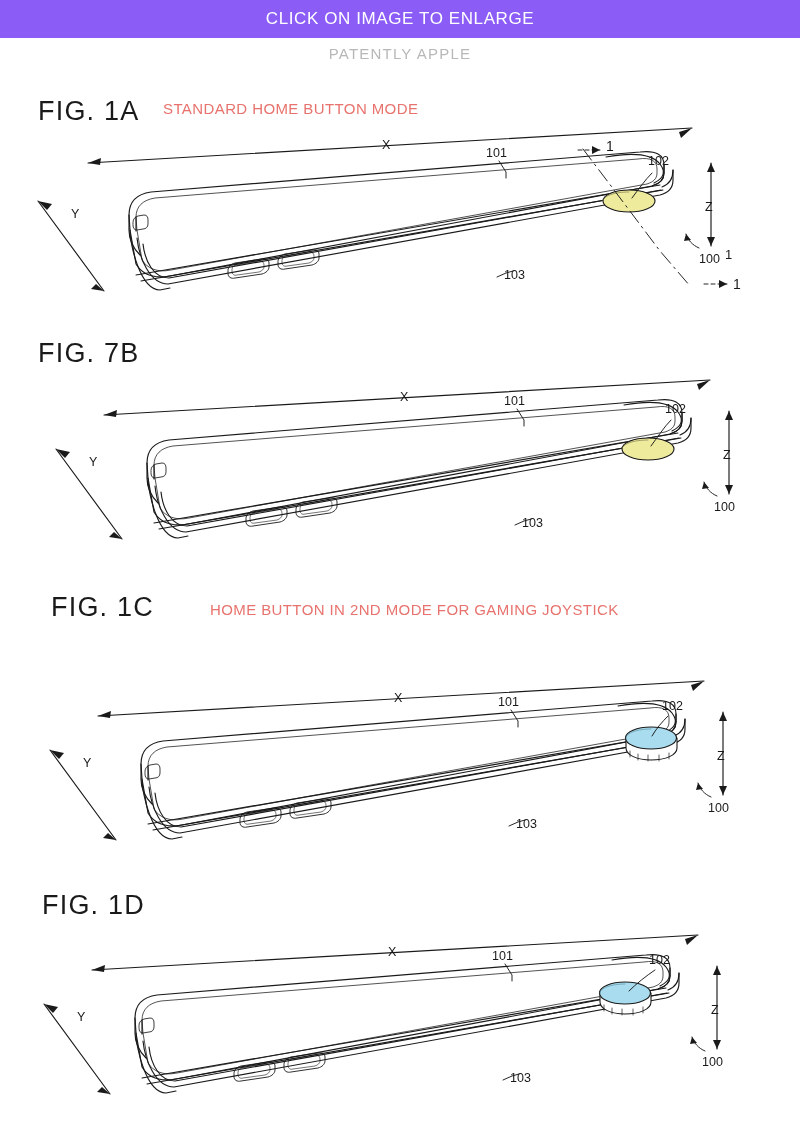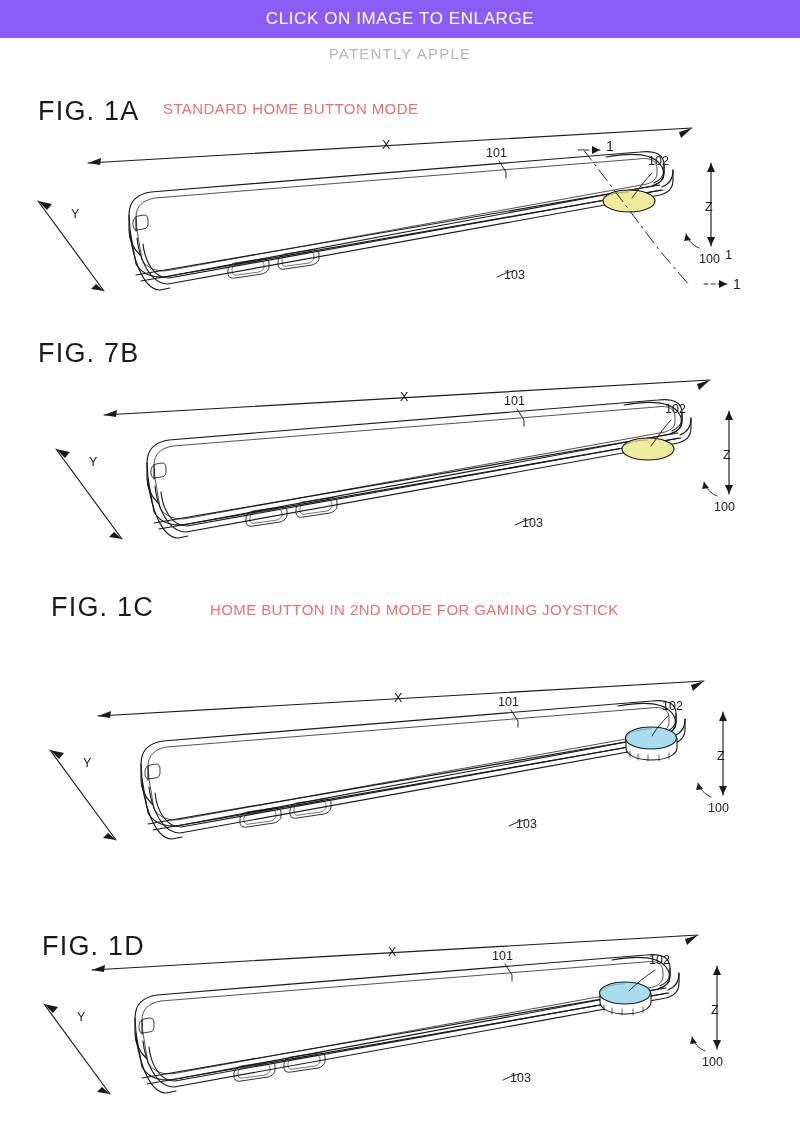--- a/index.html
+++ b/index.html
@@ -337,21 +337,21 @@
     <text x="83" y="95">Y</text>
     <text x="717" y="88">Z</text>
     <text x="498" y="34">101</text>
     <text x="662" y="38">102</text>
     <text x="516" y="156">103</text>
     <text x="708" y="140">100</text>
   </g>
 </svg>
 </div>
 
-<div class="fig-label" style="left:42px; top:890px;margin-top:41px;">FIG. 1D</div>
+<div class="fig-label" style="left:42px; top:890px;">FIG. 1D</div>
 <div class="fig-subtitle" style="left:172px; top:899px;"></div>
 
 <div class="fig-canvas" style="top:924px;">
 <svg width="800" height="185" viewBox="0 0 800 185" xmlns="http://www.w3.org/2000/svg">
   <g fill="none" stroke="#1a1a1a" stroke-width="1.15" stroke-linecap="round" stroke-linejoin="round">
 
     <line x1="92" y1="46" x2="698" y2="11"></line>
     <path d="M92,46 L105,41 L104,48 Z" fill="#1a1a1a" stroke="none"></path>
     <path d="M698,11 L685,15 L687,21 Z" fill="#1a1a1a" stroke="none"></path>
 

